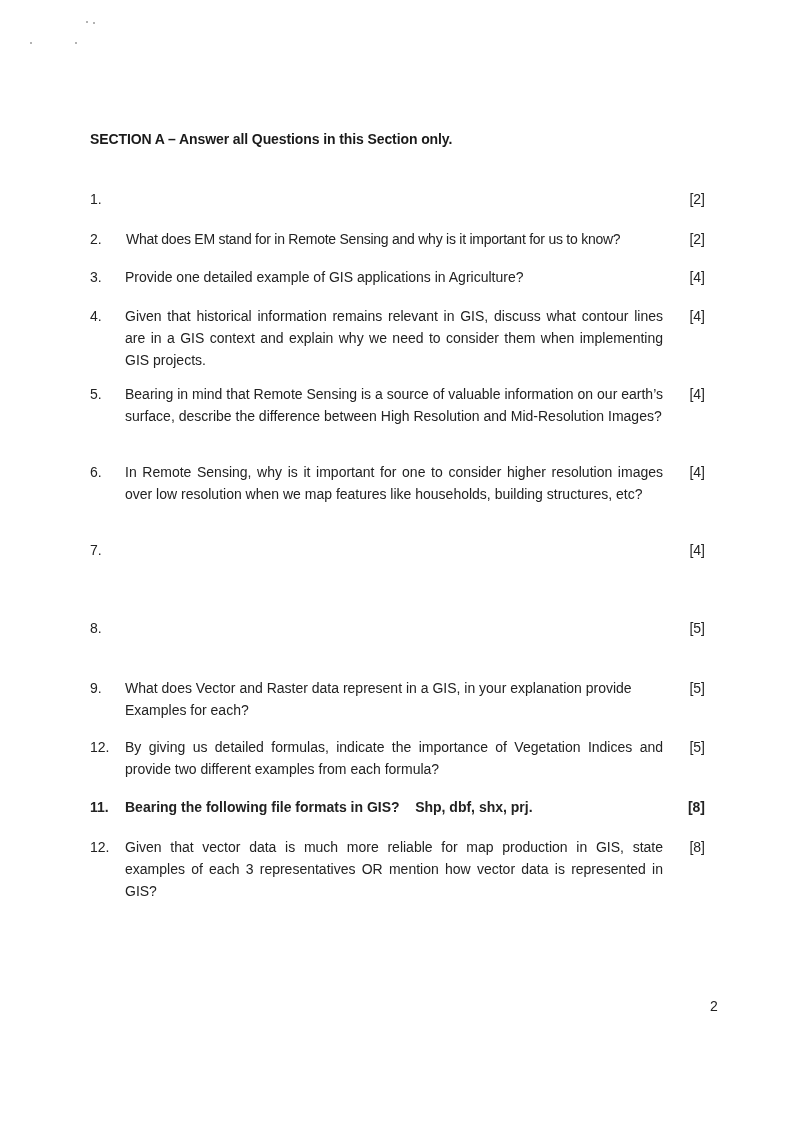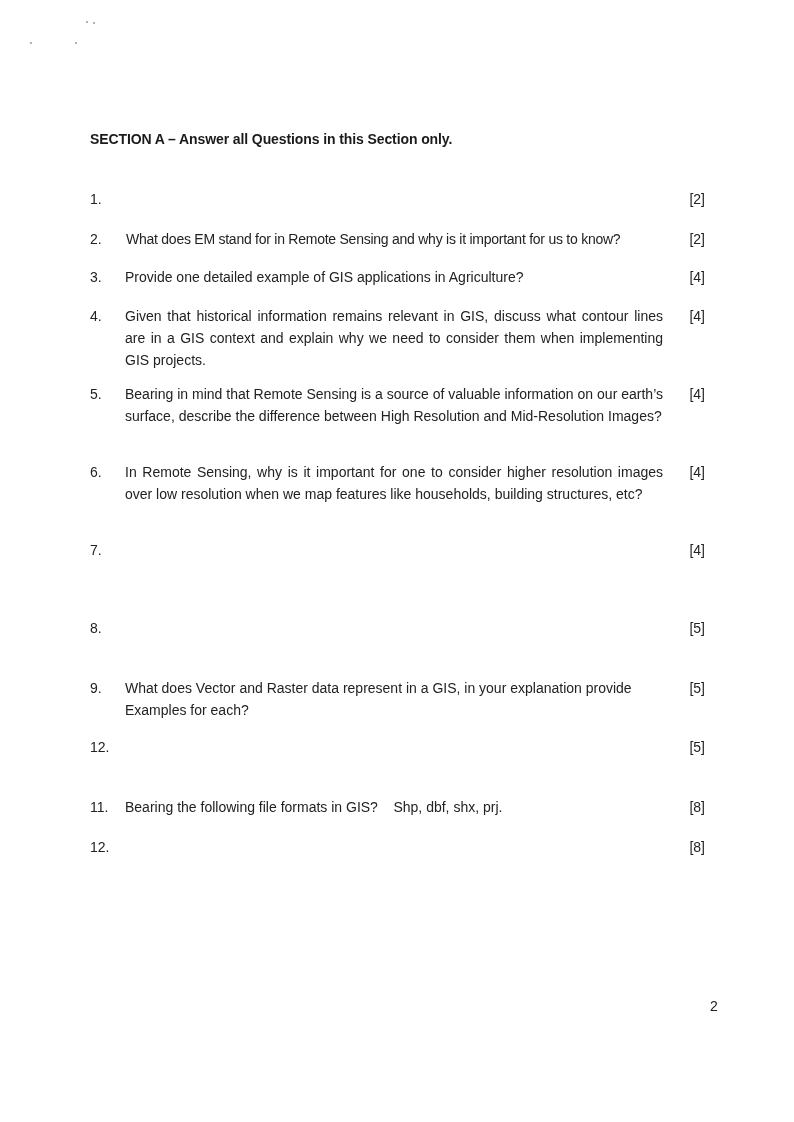--- a/index.html
+++ b/index.html
@@ -71,28 +71,30 @@
   </div>
 
   <div class="question" style="top:677px;">
     <span class="q-num">9.</span>
     <div class="q-text" style="text-align:left;">What does Vector and Raster data represent in a GIS, in your explanation provide Examples for each?</div>
     <span class="q-marks">[5]</span>
   </div>
 
   <div class="question" style="top:736px;">
     <span class="q-num">12.</span>
+    <div class="q-text">By giving us detailed formulas, indicate the importance of Vegetation Indices and provide two different examples from each formula?</div>
     <span class="q-marks">[5]</span>
   </div>
 
-  <div class="question" style="top:796px;">
+  <div class="question" style="top:796px;font-weight:bold;">
     <span class="q-num">11.</span>
     <div class="q-text" style="white-space:pre;">Bearing the following file formats in GIS?    Shp, dbf, shx, prj.</div>
     <span class="q-marks">[8]</span>
   </div>
 
   <div class="question" style="top:836px;">
     <span class="q-num">12.</span>
+    <div class="q-text">Given that vector data is much more reliable for map production in GIS, state examples of each 3 representatives OR mention how vector data is represented in GIS?</div>
     <span class="q-marks">[8]</span>
   </div>
 
   <div class="page-number">2</div>
 </div>
 
 </body></html>

